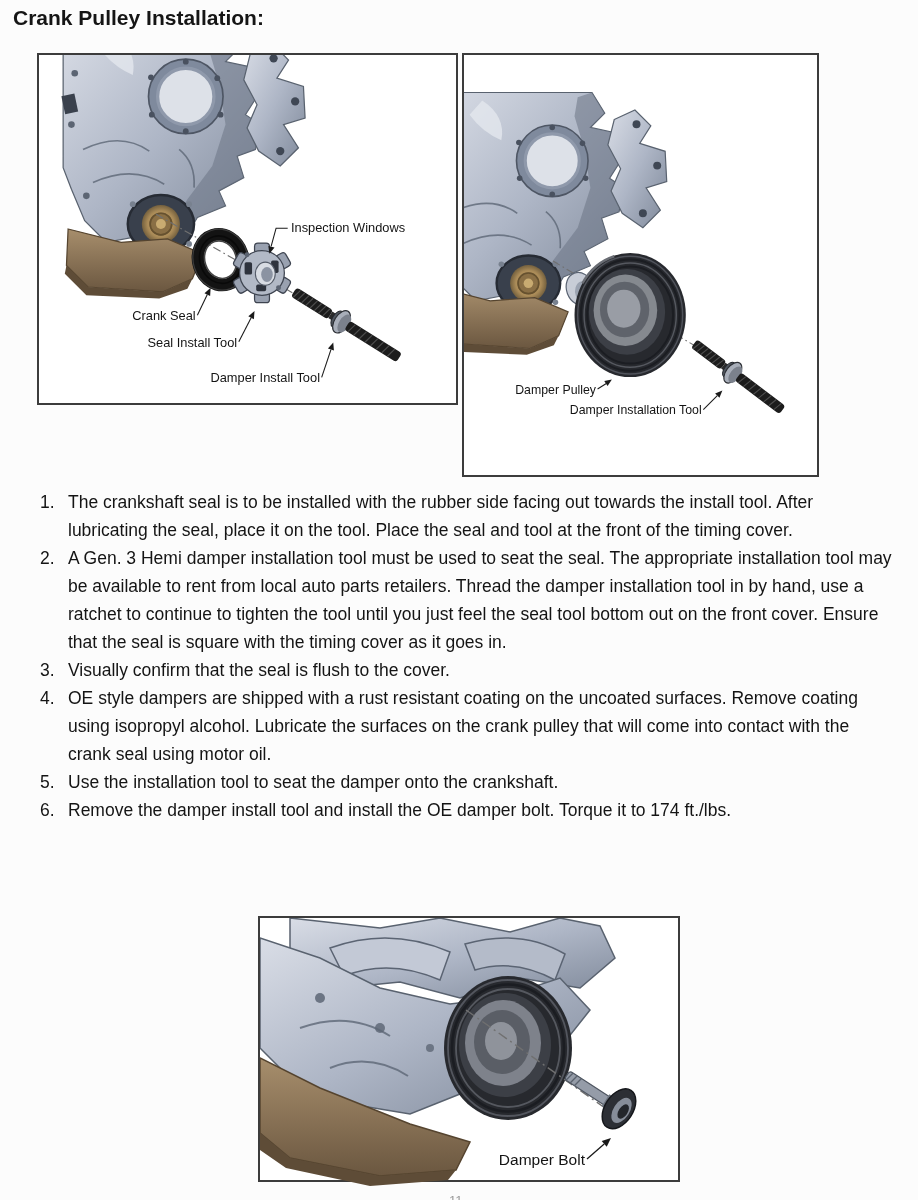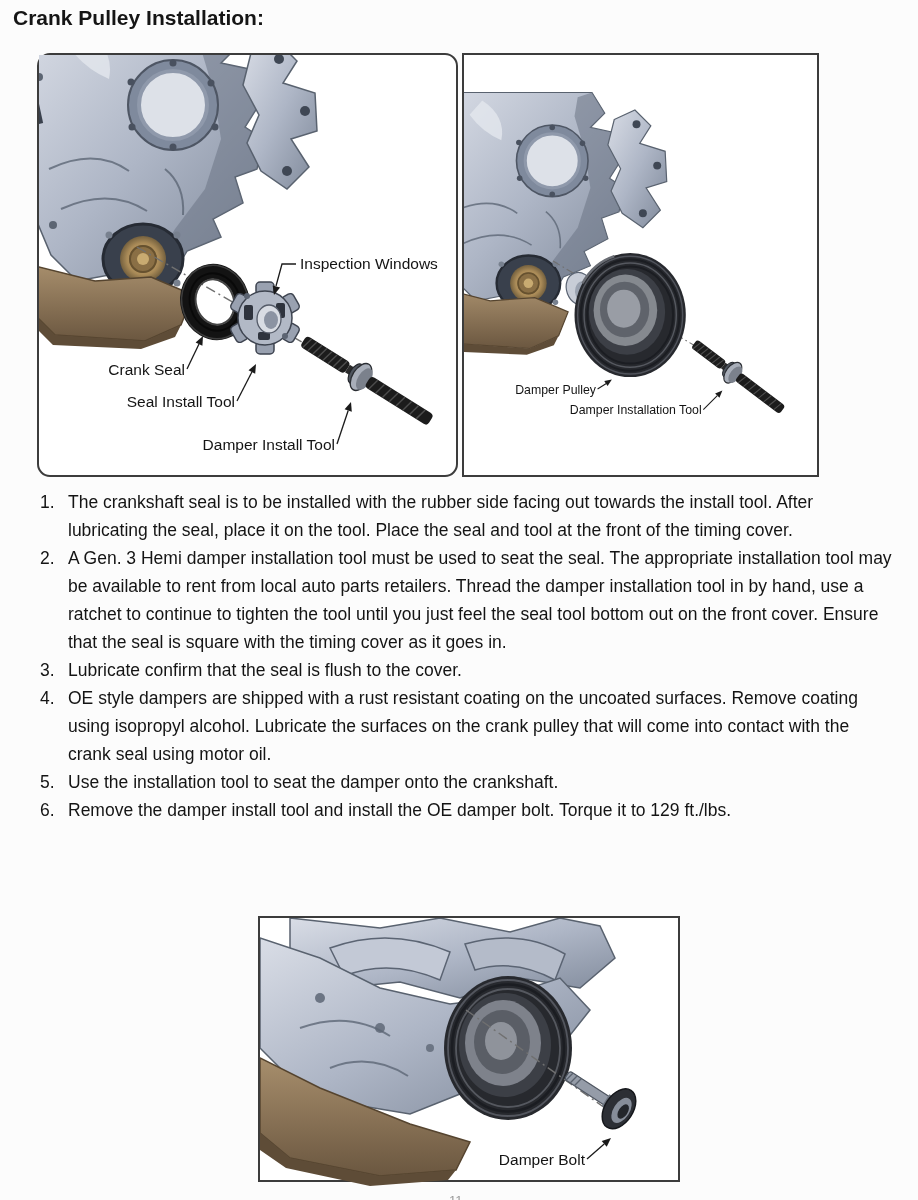--- a/index.html
+++ b/index.html
@@ -12,21 +12,21 @@
   .title{
     position:absolute;left:13px;top:6px;margin:0;
     font-size:21px;font-weight:bold;color:#151515;
   }
   .figures-row{
     position:absolute;left:37px;top:53px;display:flex;gap:4px;
   }
   .panel{
     background:#ffffff;border:2px solid #3c3c3c;box-sizing:border-box;
   }
-  .panel-left{width:421px;height:424px;border-radius:13px;}
+  .panel-left{width:421px;height:352px;}
   .panel-right{width:357px;height:424px;}
   .panel svg{display:block;width:100%;height:100%;}
   .steps{
     position:absolute;left:40px;top:488px;width:852px;
   }
   .step{display:flex;font-size:17.5px;line-height:28px;color:#141414;}
   .step-num{width:28px;flex:none;}
   .step-text{flex:1;}
   .subheading{
     position:absolute;left:38px;top:882px;
@@ -288,33 +288,33 @@
     <div class="step">
       <span class="step-num">1.</span>
       <span class="step-text">The crankshaft seal is to be installed with the rubber side facing out towards the install tool. After lubricating the seal, place it on the tool. Place the seal and tool at the front of the timing cover.</span>
     </div>
     <div class="step">
       <span class="step-num">2.</span>
       <span class="step-text">A Gen. 3 Hemi damper installation tool must be used to seat the seal. The appropriate installation tool may be available to rent from local auto parts retailers. Thread the damper installation tool in by hand, use a ratchet to continue to tighten the tool until you just feel the seal tool bottom out on the front cover. Ensure that the seal is square with the timing cover as it goes in.</span>
     </div>
     <div class="step">
       <span class="step-num">3.</span>
-      <span class="step-text">Lubricate confirm that the seal is flush to the cover.</span>
+      <span class="step-text">Visually confirm that the seal is flush to the cover.</span>
     </div>
     <div class="step">
       <span class="step-num">4.</span>
       <span class="step-text">OE style dampers are shipped with a rust resistant coating on the uncoated surfaces. Remove coating using isopropyl alcohol. Lubricate the surfaces on the crank pulley that will come into contact with the crank seal using motor oil.</span>
     </div>
     <div class="step">
       <span class="step-num">5.</span>
       <span class="step-text">Use the installation tool to seat the damper onto the crankshaft.</span>
     </div>
     <div class="step">
       <span class="step-num">6.</span>
-      <span class="step-text">Remove the damper install tool and install the OE damper bolt. Torque it to 129 ft./lbs.</span>
+      <span class="step-text">Remove the damper install tool and install the OE damper bolt. Torque it to 174 ft./lbs.</span>
     </div>
   </div>
 
 
   <div class="panel-bottom">
     <svg viewBox="0 0 418 270">
       <defs>
         <linearGradient id="egSteelB" x1="0" y1="0" x2="1" y2="1">
           <stop offset="0" stop-color="#d9dde6"></stop>
             <stop offset="0.5" stop-color="#aeb6c6"></stop>

